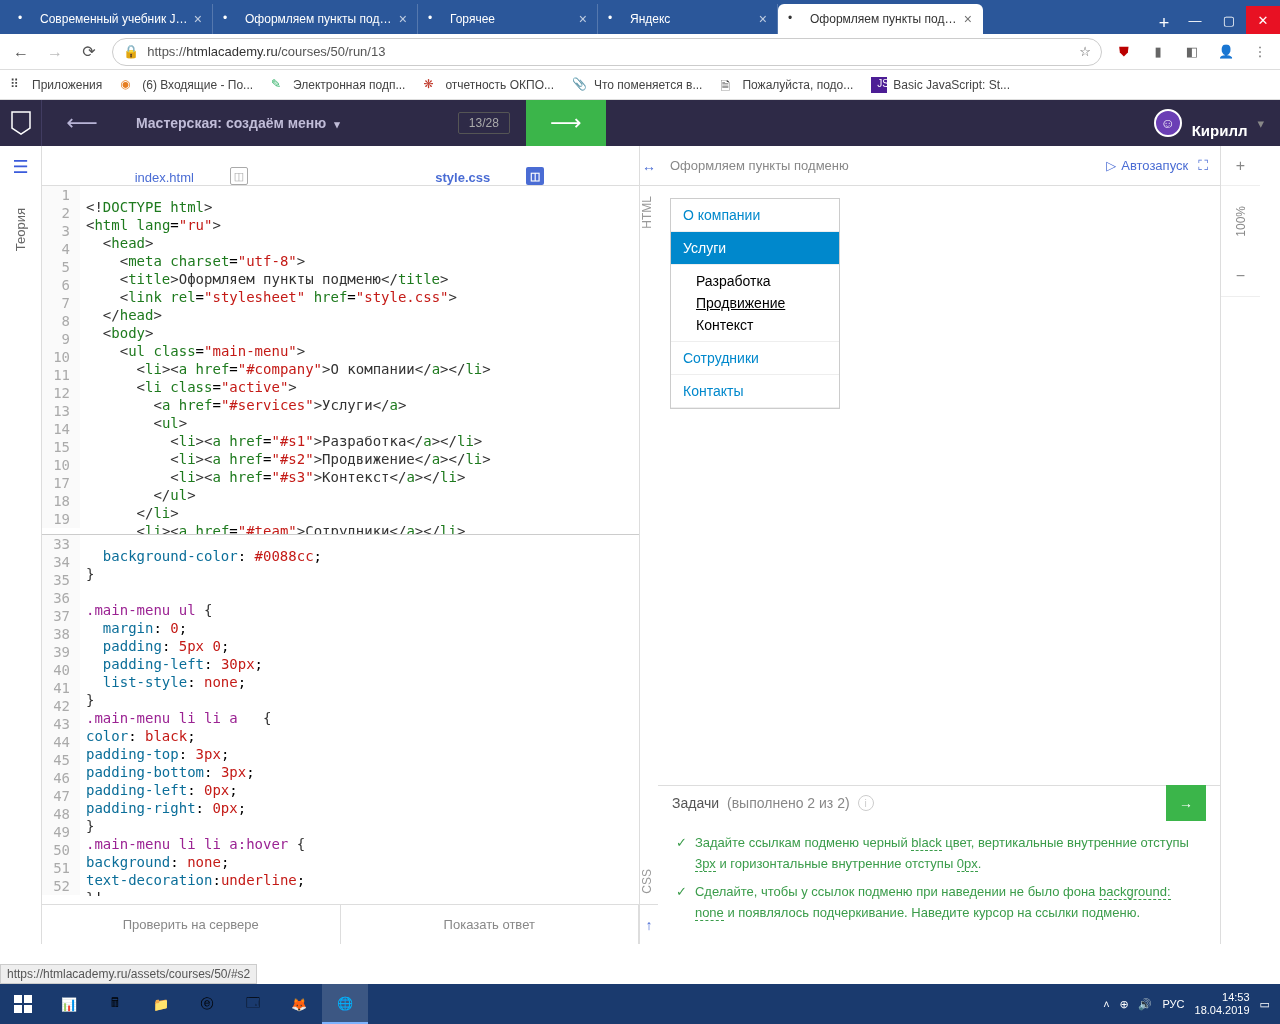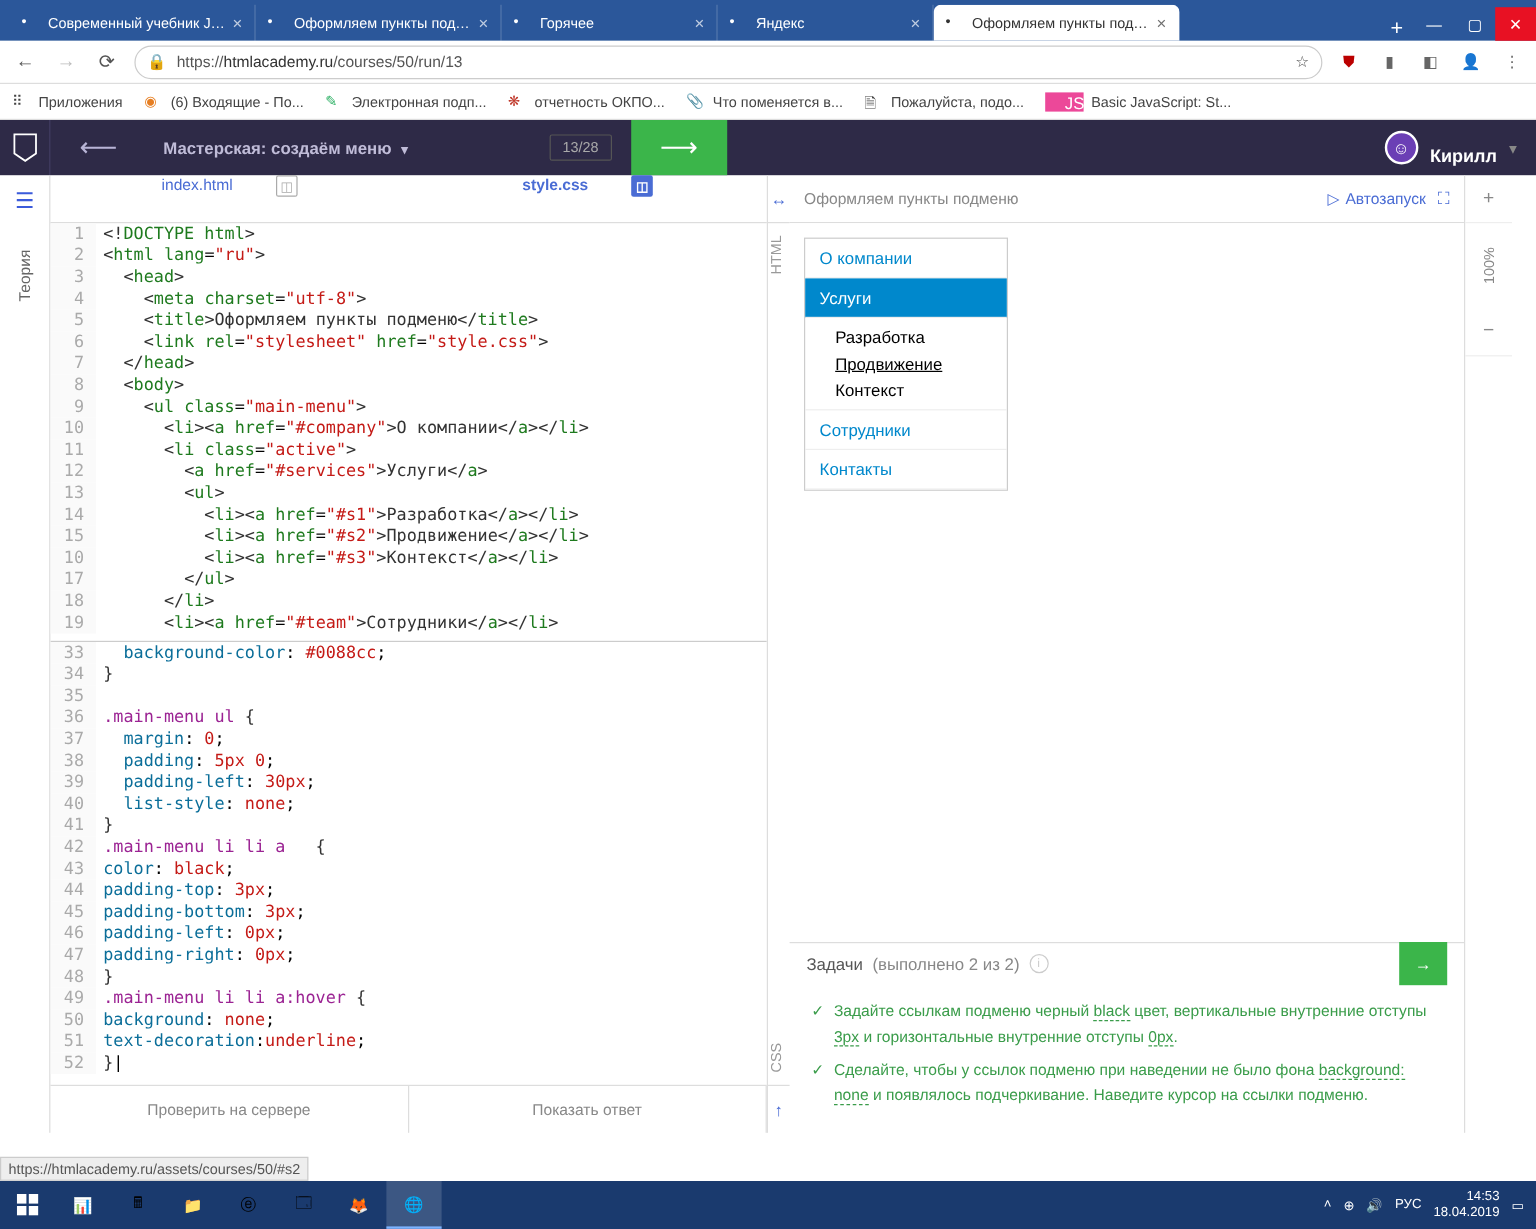--- a/index.html
+++ b/index.html
@@ -42,30 +42,30 @@
 .uname { color: #fff; font-size: 15px; font-weight: bold; margin-top: 14px; }
 
 
 .app-body { display: flex; height: 798px; }
 .leftrail { width: 42px; border-right: 1px solid #ddd; display: flex; flex-direction: column; align-items: center; padding-top: 10px; }
 .burger { font-size: 18px; color: #3b5bdb; cursor: pointer; }
 .vtext { writing-mode: vertical-rl; transform: rotate(180deg); margin-top: 30px; color: #666; font-size: 13px; }
 
 .editor-col { width: 598px; display: flex; flex-direction: column; border-right: 1px solid #ddd; }
 .file-tabs { height: 40px; display: flex; align-items: stretch; border-bottom: 1px solid #ddd; }
-.ftab { flex: 1; display: flex; align-items: flex-start; justify-content: center; gap: 36px; font-size: 13px; color: #4a6cd4; cursor: pointer; }
+.ftab { flex: 1; display: flex; align-items: flex-end; justify-content: center; gap: 36px; font-size: 13px; color: #4a6cd4; cursor: pointer; }
 .ftab.active { font-weight: bold; }
 .ftab .ticon { width: 18px; height: 18px; background: #4a6cd4; color: #fff; display: flex; align-items: center; justify-content: center; font-size: 11px; border-radius: 2px; }
 .ftab.inactive .ticon { background: none; border: 1px solid #aaa; color: #aaa; }
 
 .code-area { flex: 1; overflow: hidden; display: flex; flex-direction: column; }
 .code-pane { overflow: auto; font-family: "Consolas", monospace; font-size: 14px; }
 .code-line { display: flex; line-height: 18px; height: 18px; }
 .gutter { width: 38px; text-align: right; padding-right: 10px; color: #aaa; background: #fafafa; flex-shrink: 0; user-select: none; }
-.codec { white-space: pre; flex: 1; padding-left: 6px; }
+.codec { white-space: pre; flex: 1; padding-left: 6px; margin-top: 12px; }
 .t-tag { color: #1e7a1e; }
 .t-attr { color: #1e7a1e; }
 .t-str { color: #c41a16; }
 .t-txt { color: #333; }
 .t-sel { color: #9b2393; }
 .t-prop { color: #0b6e99; }
 .t-val { color: #c41a16; }
 .t-punc { color: #333; }
 .pane-split { border-top: 1px solid #ccc; }
 .bottom-actions { height: 40px; border-top: 1px solid #ddd; display: flex; }
@@ -186,21 +186,21 @@
     </span>
   <span class="bm">
       <span class="bicon" style="color:#c0392b">📎</span>
       <span>Что поменяется в...</span>
     </span>
   <span class="bm">
       <span class="bicon">🗎</span>
       <span>Пожалуйста, подо...</span>
     </span>
   <span class="bm">
-      <span class="bicon" style="background:#ec4899;color:#fff;font-size:14px;padding:1px 16px">JS</span>
+      <span class="bicon" style="background:#4c1d95;color:#fff;font-size:10px;padding:1px 6px">JS</span>
       <span>Basic JavaScript: St...</span>
     </span>
 </div>
 
 <div class="app-top">
   <div class="logo-box">
       <svg width="22" height="26" viewBox="0 0 22 26">
         <path d="M2 2 L20 2 L20 18 L11 24 L2 18 Z" fill="none" stroke="#fff" stroke-width="1.5"></path>
       </svg>
     </div>

